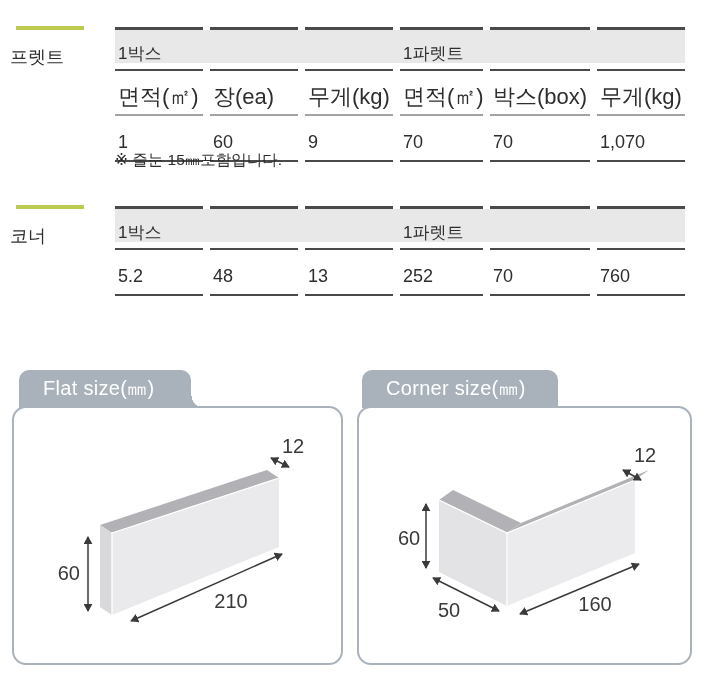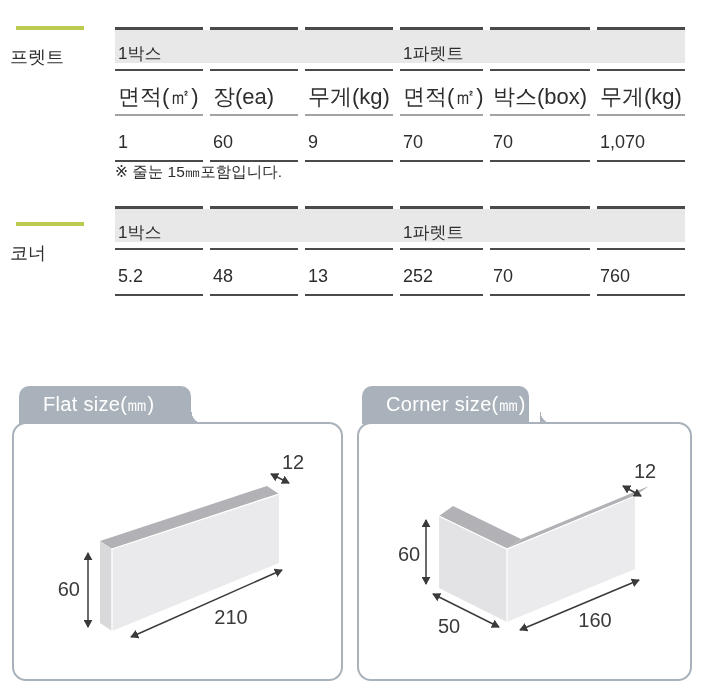--- a/index.html
+++ b/index.html
@@ -24,33 +24,33 @@
   }
   .tbl th,.tbl td{
     font-weight:normal;text-align:left;padding:8px 0 0 3px;
     vertical-align:middle;white-space:nowrap;overflow:visible;
   }
   .gh{border-top:3px solid #4a4a4a;border-bottom:2px solid #4a4a4a;height:31px;font-size:17px}
   .ch{border-bottom:2px solid #a2a2a2;height:35px;font-size:22px}
   .v {border-bottom:2px solid #4a4a4a;height:36px;font-size:18px}
   #tbl-flat{top:27px}
   #tbl-corner{top:206px}
-  .footnote{position:absolute;left:115px;top:162px;font-size:15.5px;color:#2d2d2d}
+  .footnote{position:absolute;left:115px;top:150px;font-size:15.5px;color:#2d2d2d}
 
   
-  .diagram{position:absolute;top:386px}
+  .diagram{position:absolute;top:370px}
   #diagram-flat{left:12px;width:331px;height:297px}
   #diagram-corner{left:357px;width:335px;height:297px}
   .tab{
     position:absolute;top:0;height:38px;background:#a9b2ba;
     border-radius:10px 10px 0 0;color:#ffffff;font-size:20px;line-height:37px;
     padding-left:24px;box-sizing:border-box;z-index:2;white-space:nowrap;letter-spacing:.3px;
   }
   #diagram-flat .tab{left:7px;width:172px}
-  #diagram-corner .tab{left:5px;width:167px}
+  #diagram-corner .tab{left:5px;width:196px}
   .fillet{
     position:absolute;top:26px;width:12px;height:12px;z-index:2;
     background:radial-gradient(circle at 100% 0, rgba(0,0,0,0) 11px, #a9b2ba 11.5px);
   }
   #diagram-flat .fillet{left:179px}
   #diagram-corner .fillet{left:183px}
   .panel{
     position:absolute;left:0;top:36px;background:#ffffff;
     border:2px solid #a9b2ba;border-radius:14px;box-sizing:border-box;
   }
@@ -102,21 +102,21 @@
       <td class="v">60</td>
       <td class="v">9</td>
       <td class="v">70</td>
       <td class="v">70</td>
       <td class="v">1,070</td>
     </tr>
   </tbody>
     </table>
   <div class="footnote">※ 줄눈 15㎜포함입니다.</div>
 
-  <div class="sec-label" style="top:220px">
+  <div class="sec-label" style="top:203px">
     <div class="accent"></div>
     <div class="sec-ko">코너</div>
   </div>
 
   <table id="tbl-corner" class="tbl">
     <colgroup>
       <col style="width:88px">
         <col style="width:88px">
         <col style="width:88px">
       <col style="width:83px">

